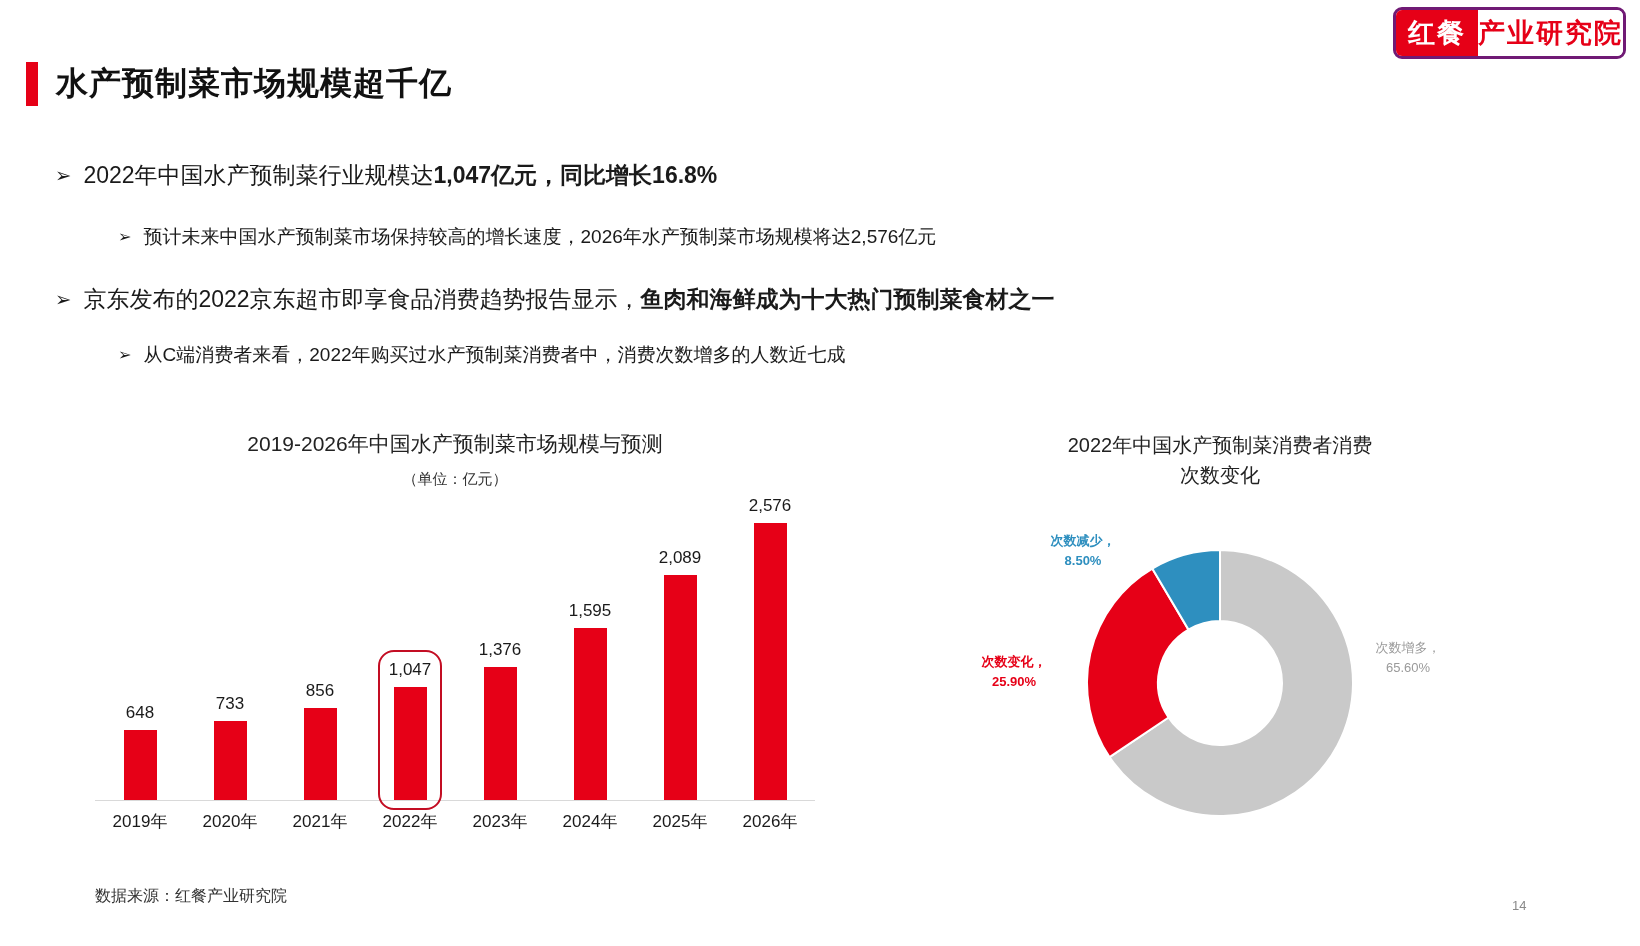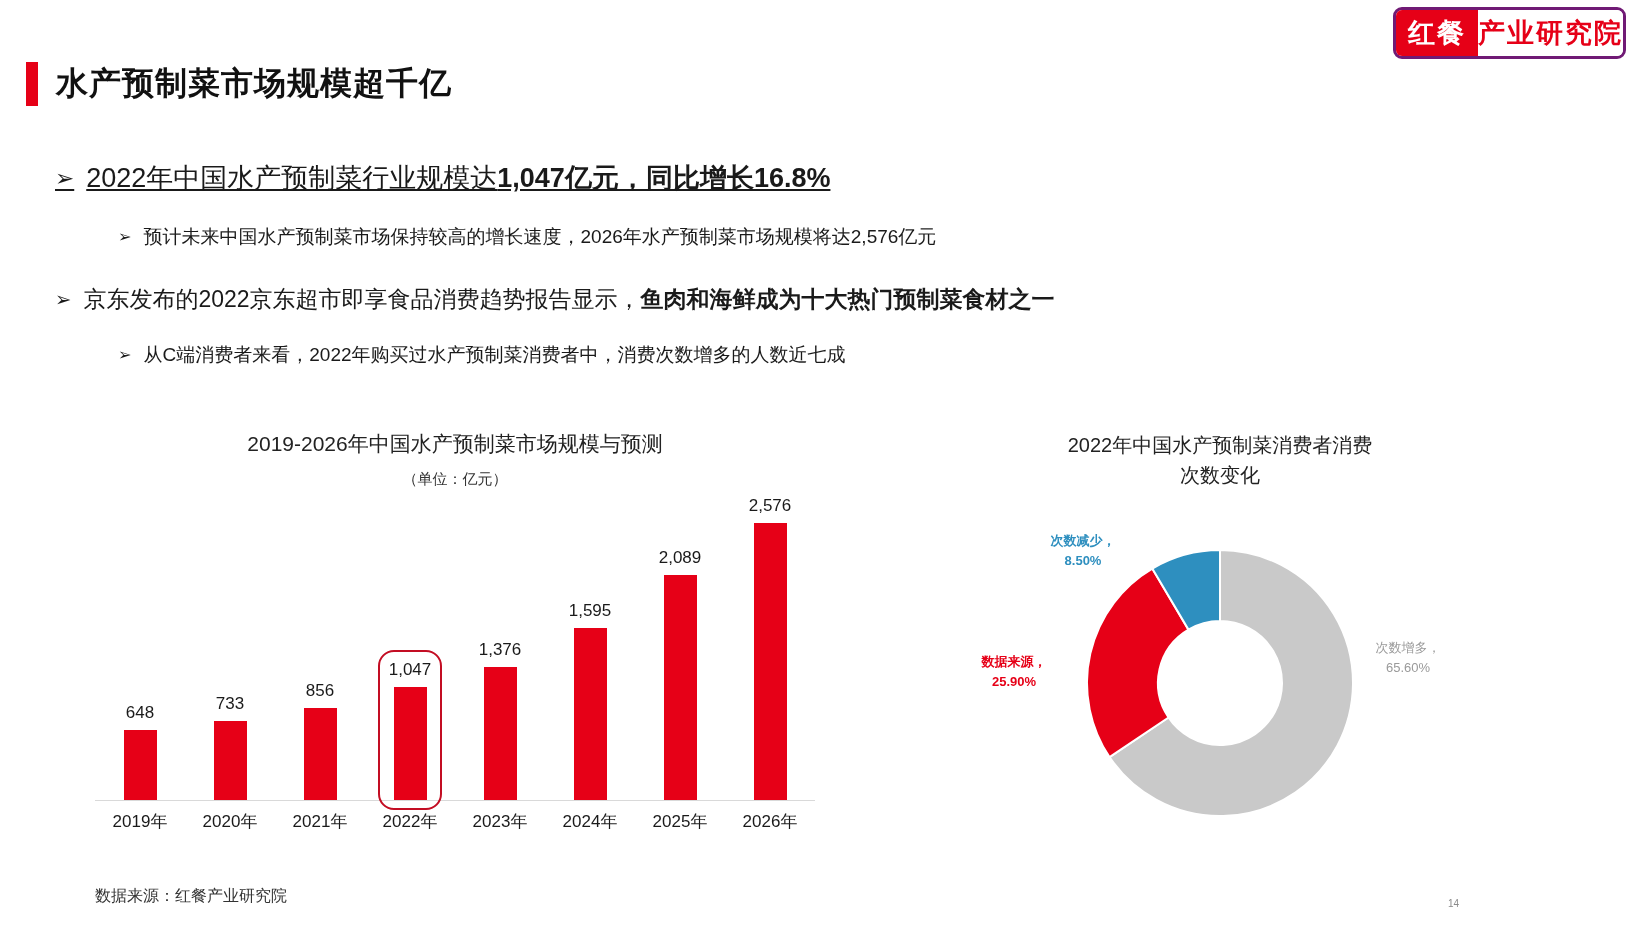--- a/index.html
+++ b/index.html
@@ -17,21 +17,21 @@
 
   
   .title-row { position: absolute; left: 26px; top: 62px; display: flex; align-items: center; }
   .accent { display: inline-block; width: 12px; height: 44px; background: #e60017; margin-right: 18px; }
   h1.page-title { font-size: 32px; font-weight: 800; color: #111; letter-spacing: 1px; }
 
   
   .bullet { position: absolute; white-space: nowrap; color: #1a1a1a; }
   .bullet .arrow { margin-right: 12px; font-size: 0.85em; position: relative; top: -1px; }
   .bullet .bold { font-weight: 700; }
-  .b1 { left: 55px;  top: 160px; font-size: 27px; text-decoration: underline; }
+  .b1 { left: 55px;  top: 160px; font-size: 23px; }
   .b2 { left: 118px; top: 224px; font-size: 19px; }
   .b3 { left: 55px;  top: 284px; font-size: 23px; }
   .b4 { left: 118px; top: 342px; font-size: 19px; }
 
   
   .barchart { position: absolute; left: 95px; top: 430px; width: 720px; }
   .chart-title { text-align: center; font-size: 21px; color: #222; font-weight: 500; }
   .chart-subtitle { text-align: center; font-size: 15px; color: #333; margin-top: 12px; }
   .plot { position: relative; height: 310px; margin-top: 2px; display: flex;
           align-items: flex-end; border-bottom: 1px solid #d9d9d9; }
@@ -48,21 +48,21 @@
   .donut-title { position: absolute; left: 950px; top: 430px; width: 540px; text-align: center;
                  font-size: 20px; color: #222; line-height: 30px; font-weight: 500; }
   .donut-svg { position: absolute; left: 950px; top: 505px; }
   .pie-label { position: absolute; font-size: 13px; line-height: 20px; text-align: center; }
   .pie-label.blue { left: 1008px; top: 531px; width: 150px; color: #2e8fbf; font-weight: 700; }
   .pie-label.red  { left: 948px;  top: 652px; width: 132px; color: #e60017; font-weight: 700; }
   .pie-label.gray { left: 1348px; top: 638px; width: 120px; color: #9a9a9a; font-weight: 400; }
 
   
   .source { position: absolute; left: 95px; top: 886px; font-size: 16px; color: #333; }
-  .pageno { position: absolute; left: 1448px; top: 898px; font-size: 10px; color: #8a8a8a; }
+  .pageno { position: absolute; left: 1512px; top: 898px; font-size: 13px; color: #8a8a8a; }
 </style>
 </head>
 <body>
 
 <div class="slide">
 
   <div class="logo">
     <span class="logo-left">红餐</span>
     <span class="logo-right">产业研究院</span>
   </div>
@@ -142,21 +142,21 @@
   <svg class="donut-svg" id="donut-svg" width="540" height="340">
       <path d="M 270 45 A 133 133 0 1 1 159.53074540695695 252.06445699292908 L 218.50305424985964 212.52628822226768 A 62 62 0 1 0 270 116 Z" fill="#c9c9c9" stroke="#ffffff" stroke-width="2"></path>
       <path d="M 159.53074540695695 252.06445699292908 A 133 133 0 0 1 202.29749170520054 63.52131040847554 L 238.43943222347696 124.63399432575551 A 62 62 0 0 0 218.50305424985964 212.52628822226768 Z" fill="#e60017" stroke="#ffffff" stroke-width="2"></path>
       <path d="M 202.29749170520054 63.52131040847554 A 133 133 0 0 1 270 45 L 270 116 A 62 62 0 0 0 238.43943222347696 124.63399432575551 Z" fill="#2e8fbf" stroke="#ffffff" stroke-width="2"></path>
     </svg>
   <div class="pie-label blue">
     <div>次数减少，</div>
     <div>8.50%</div>
   </div>
   <div class="pie-label red">
-    <div>数据来源，</div>
+    <div>次数变化，</div>
     <div>25.90%</div>
   </div>
   <div class="pie-label gray">
     <div>次数增多，</div>
     <div>65.60%</div>
   </div>
 
   <div class="source">数据来源：红餐产业研究院</div>
   <div class="pageno">14</div>
 </div>

